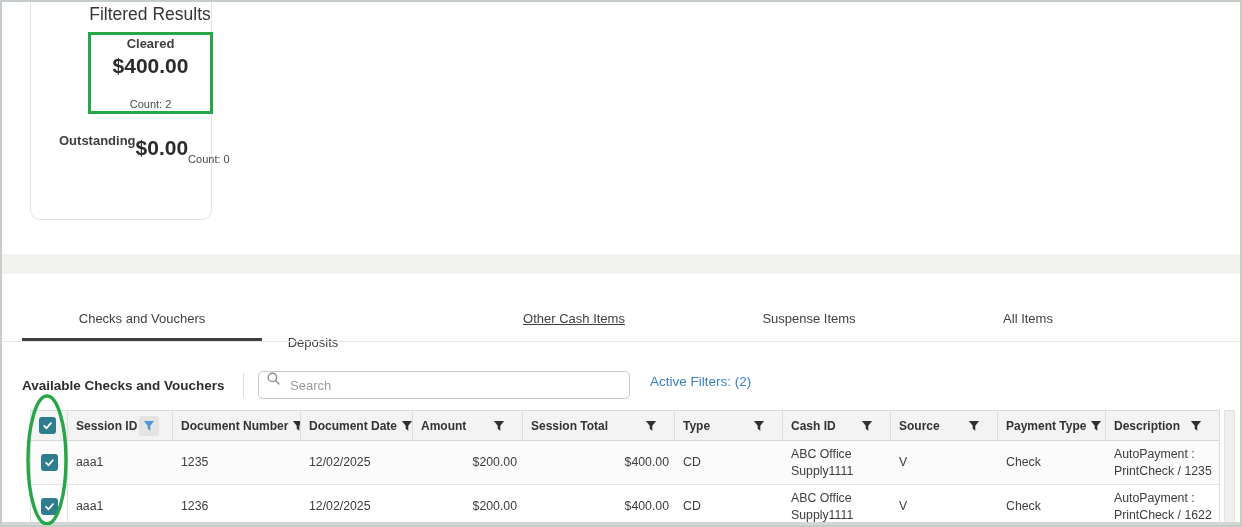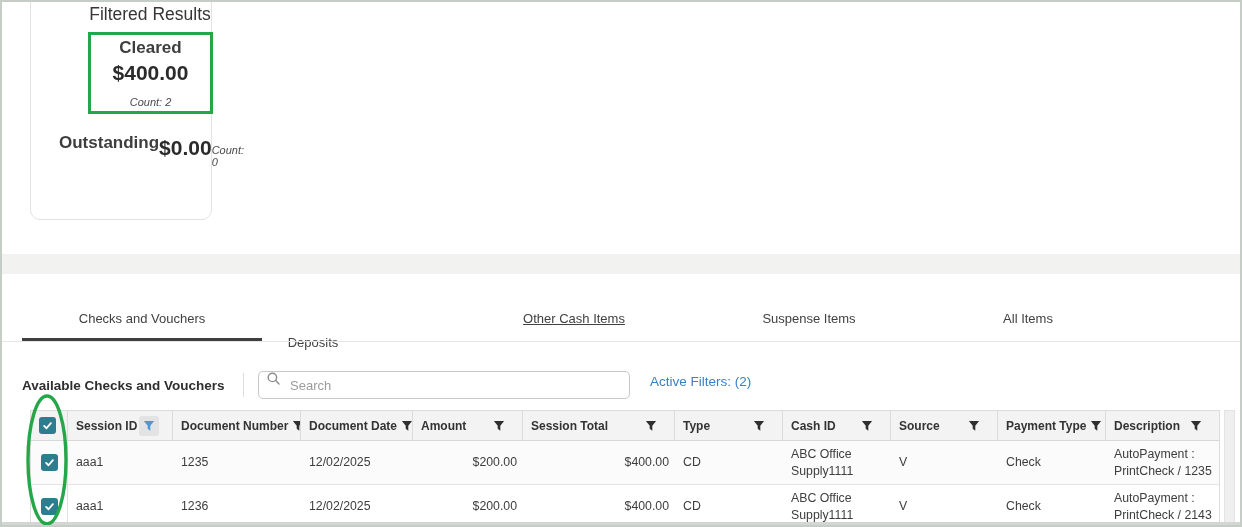--- a/index.html
+++ b/index.html
@@ -6,23 +6,23 @@
   .window{position:relative;width:1242px;height:527px;box-sizing:border-box;
           border:2px solid #c6cdc7;background:#fff;overflow:hidden;}
 
   
   .summary-card{position:absolute;left:28px;top:-12px;width:182px;height:230px;
     background:#fff;border:1px solid #e2e2e2;border-radius:10px;box-sizing:border-box;}
   .card-title{position:absolute;left:28px;top:13px;width:182px;text-align:center;
     font-size:17.5px;font-weight:500;color:#363636;}
   .cleared-box{position:absolute;left:57px;top:41px;width:125px;height:82px;box-sizing:border-box;
     border:3px solid var(--ann-green);display:flex;flex-direction:column;align-items:center;justify-content:center;}
-  .sum-label{font-size:17px;font-weight:700;color:#3e3e3e;}
+  .sum-label{font-size:13px;font-weight:700;color:#3e3e3e;}
   .sum-amount{font-size:21px;font-weight:800;color:#2b2b2b;margin-top:3px;}
-  .sum-count{font-size:11px;color:#4a4a4a;margin-top:11px;font-style:italic;}
+  .sum-count{font-size:11px;color:#4a4a4a;margin-top:20px;}
   .outstanding-box{position:absolute;left:28px;top:142px;width:182px;
     display:flex;flex-direction:row;}
 
   
   .gray-band{position:absolute;left:0;top:252px;width:100%;height:20px;background:#f2f2f1;}
 
   
   .tab-bar{position:absolute;left:0;top:300px;width:100%;height:40px;}
   .tab{position:absolute;top:9px;transform:translateX(-50%);font-size:13px;color:#414141;
     white-space:nowrap;cursor:pointer;}
@@ -237,21 +237,21 @@
           </div>
           <div class="td">aaa1</div>
           <div class="td">1236</div>
           <div class="td">12/02/2025</div>
           <div class="td num">$200.00</div>
           <div class="td num">$400.00</div>
           <div class="td">CD</div>
           <div class="td">ABC Office Supply1111</div>
           <div class="td">V</div>
           <div class="td">Check</div>
-          <div class="td">AutoPayment : PrintCheck / 2143</div>
+          <div class="td">AutoPayment : PrintCheck / 1622</div>
         </div>
       </div>
   </div>
 
   <div class="v-scroll"></div>
   <div class="h-scroll"></div>
 
   <svg class="ellipse-ann" width="48" height="134" viewBox="0 0 48 134">
     <ellipse cx="23" cy="67" rx="19" ry="64" fill="none" stroke="#26a648" stroke-width="3.4"></ellipse>
   </svg>

